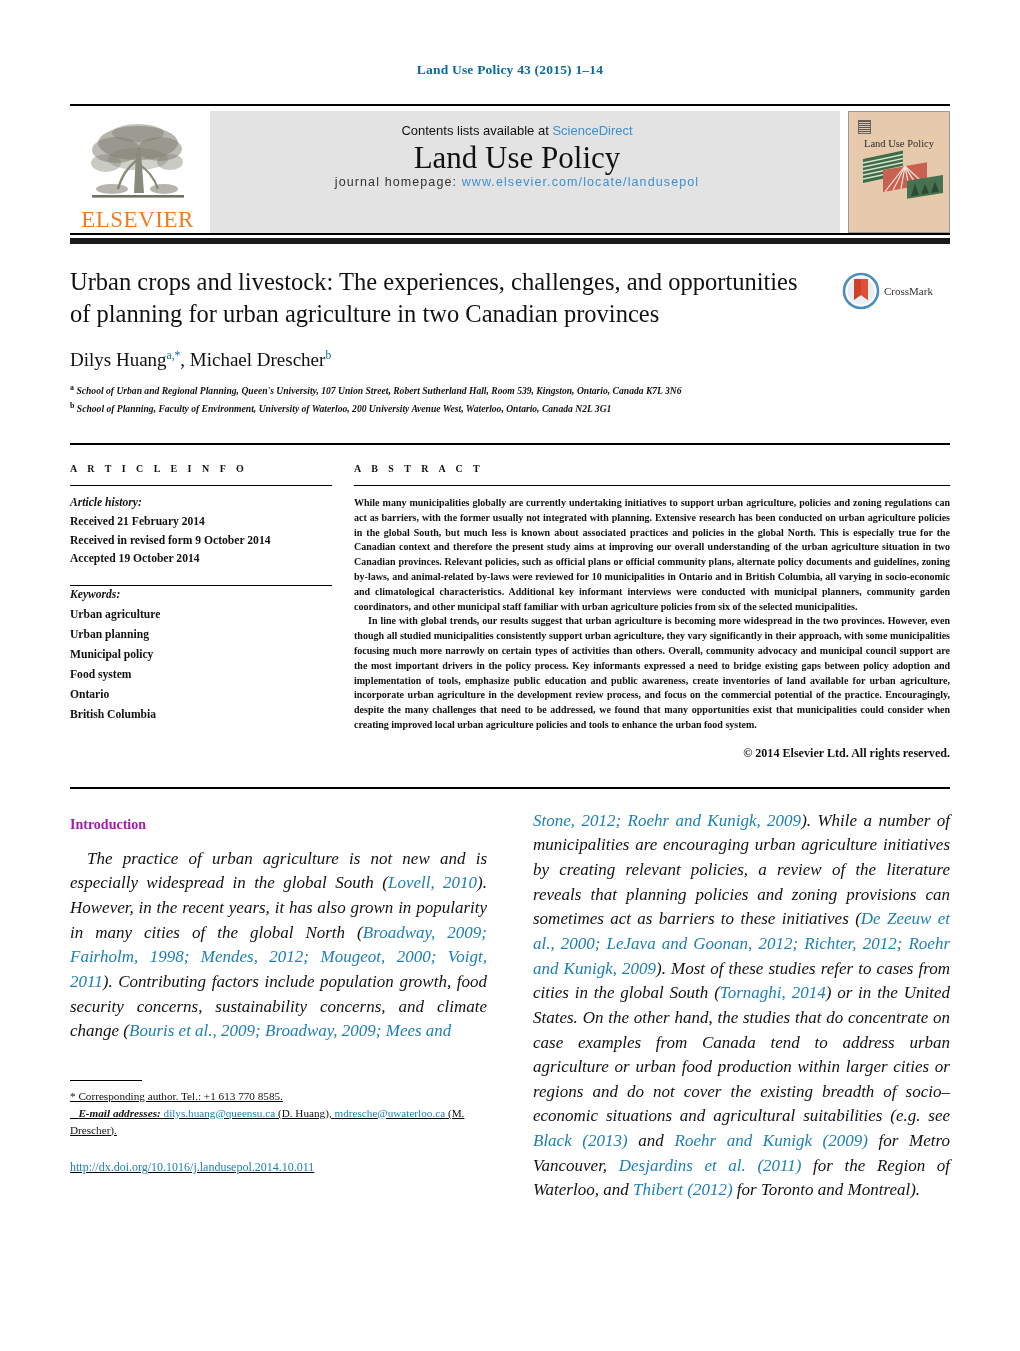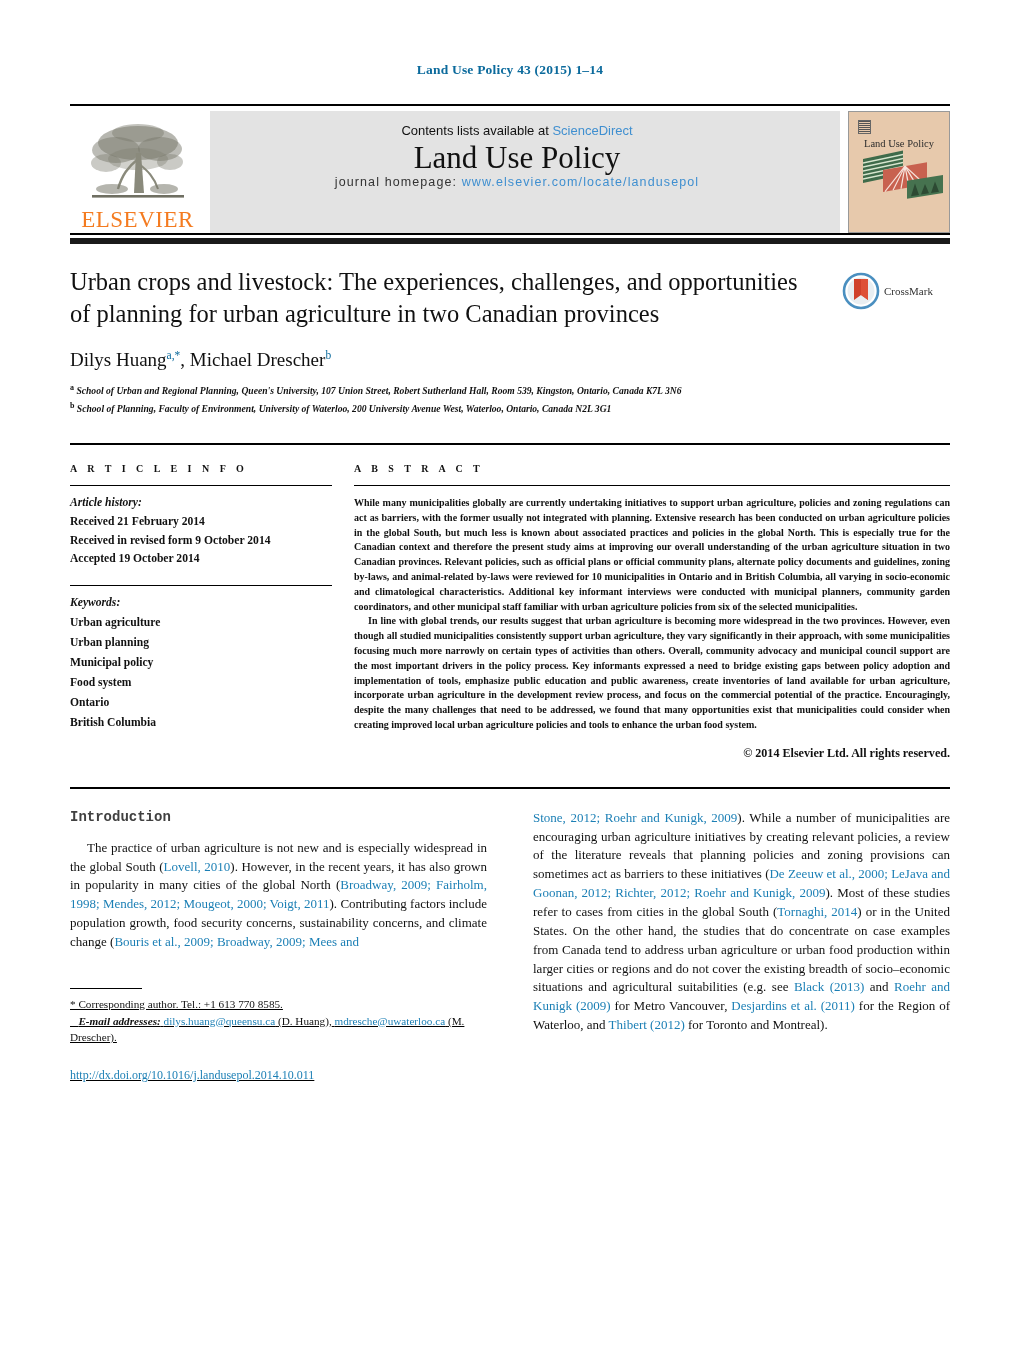--- a/index.html
+++ b/index.html
@@ -191,21 +191,21 @@
   .hist, .keywords-block {
     font-family: "Liberation Serif", serif;
     font-weight: bold;
     font-size: 11.6px;
     line-height: 1.62;
     color: #111;
   }
   .hist { margin-top: 8px; }
   .lbl-italic { font-style: italic; }
   .hr-thin2 { border-top: 1.6px solid #000; margin-top: 16px; }
-  .keywords-block { margin-top: 8px; }
+  .keywords-block { }
   .keywords-block .kw { line-height: 1.72; }
 
   .abstract-body {
     font-family: "Liberation Serif", serif;
     font-weight: bold;
     font-size: 10px;
     line-height: 1.48;
     text-align: justify;
     color: #111;
     margin-top: 10px;
@@ -228,33 +228,34 @@
   
   .body-cols {
     display: flex;
     padding-top: 20px;
   }
   .bcol { flex: 1 1 0; }
   .bcol-left { padding-right: 23px; }
   .bcol-right { padding-left: 23px; }
 
   .h2 {
-    font-family: Liberation Mono, monospace;
+    font-family: Liberation Serif, serif;
     font-weight: bold;
     font-size: 14px;
-    margin: 0 0 14px 0;
-    color: #404040;
+    margin: 8px 0 14px 0;
+    color: #a21caf;
   }
   .para {
     font-family: "Liberation Serif", serif;
-    font-size: 13px;
+    font-size: 17px;
     line-height: 1.45;
     text-align: justify;
     color: #111;
     margin: 0;
+    font-style: italic;
   }
   .para.indent { text-indent: 17px; }
   a, .ref { color: #1b7fb5; text-decoration: none; }
 
   
   .footnote-wrap { margin-top: 36px; text-decoration: underline; }
   .footnote-rule {
     width: 72px;
     border-top: 1.4px solid #000;
     margin-bottom: 7px;

